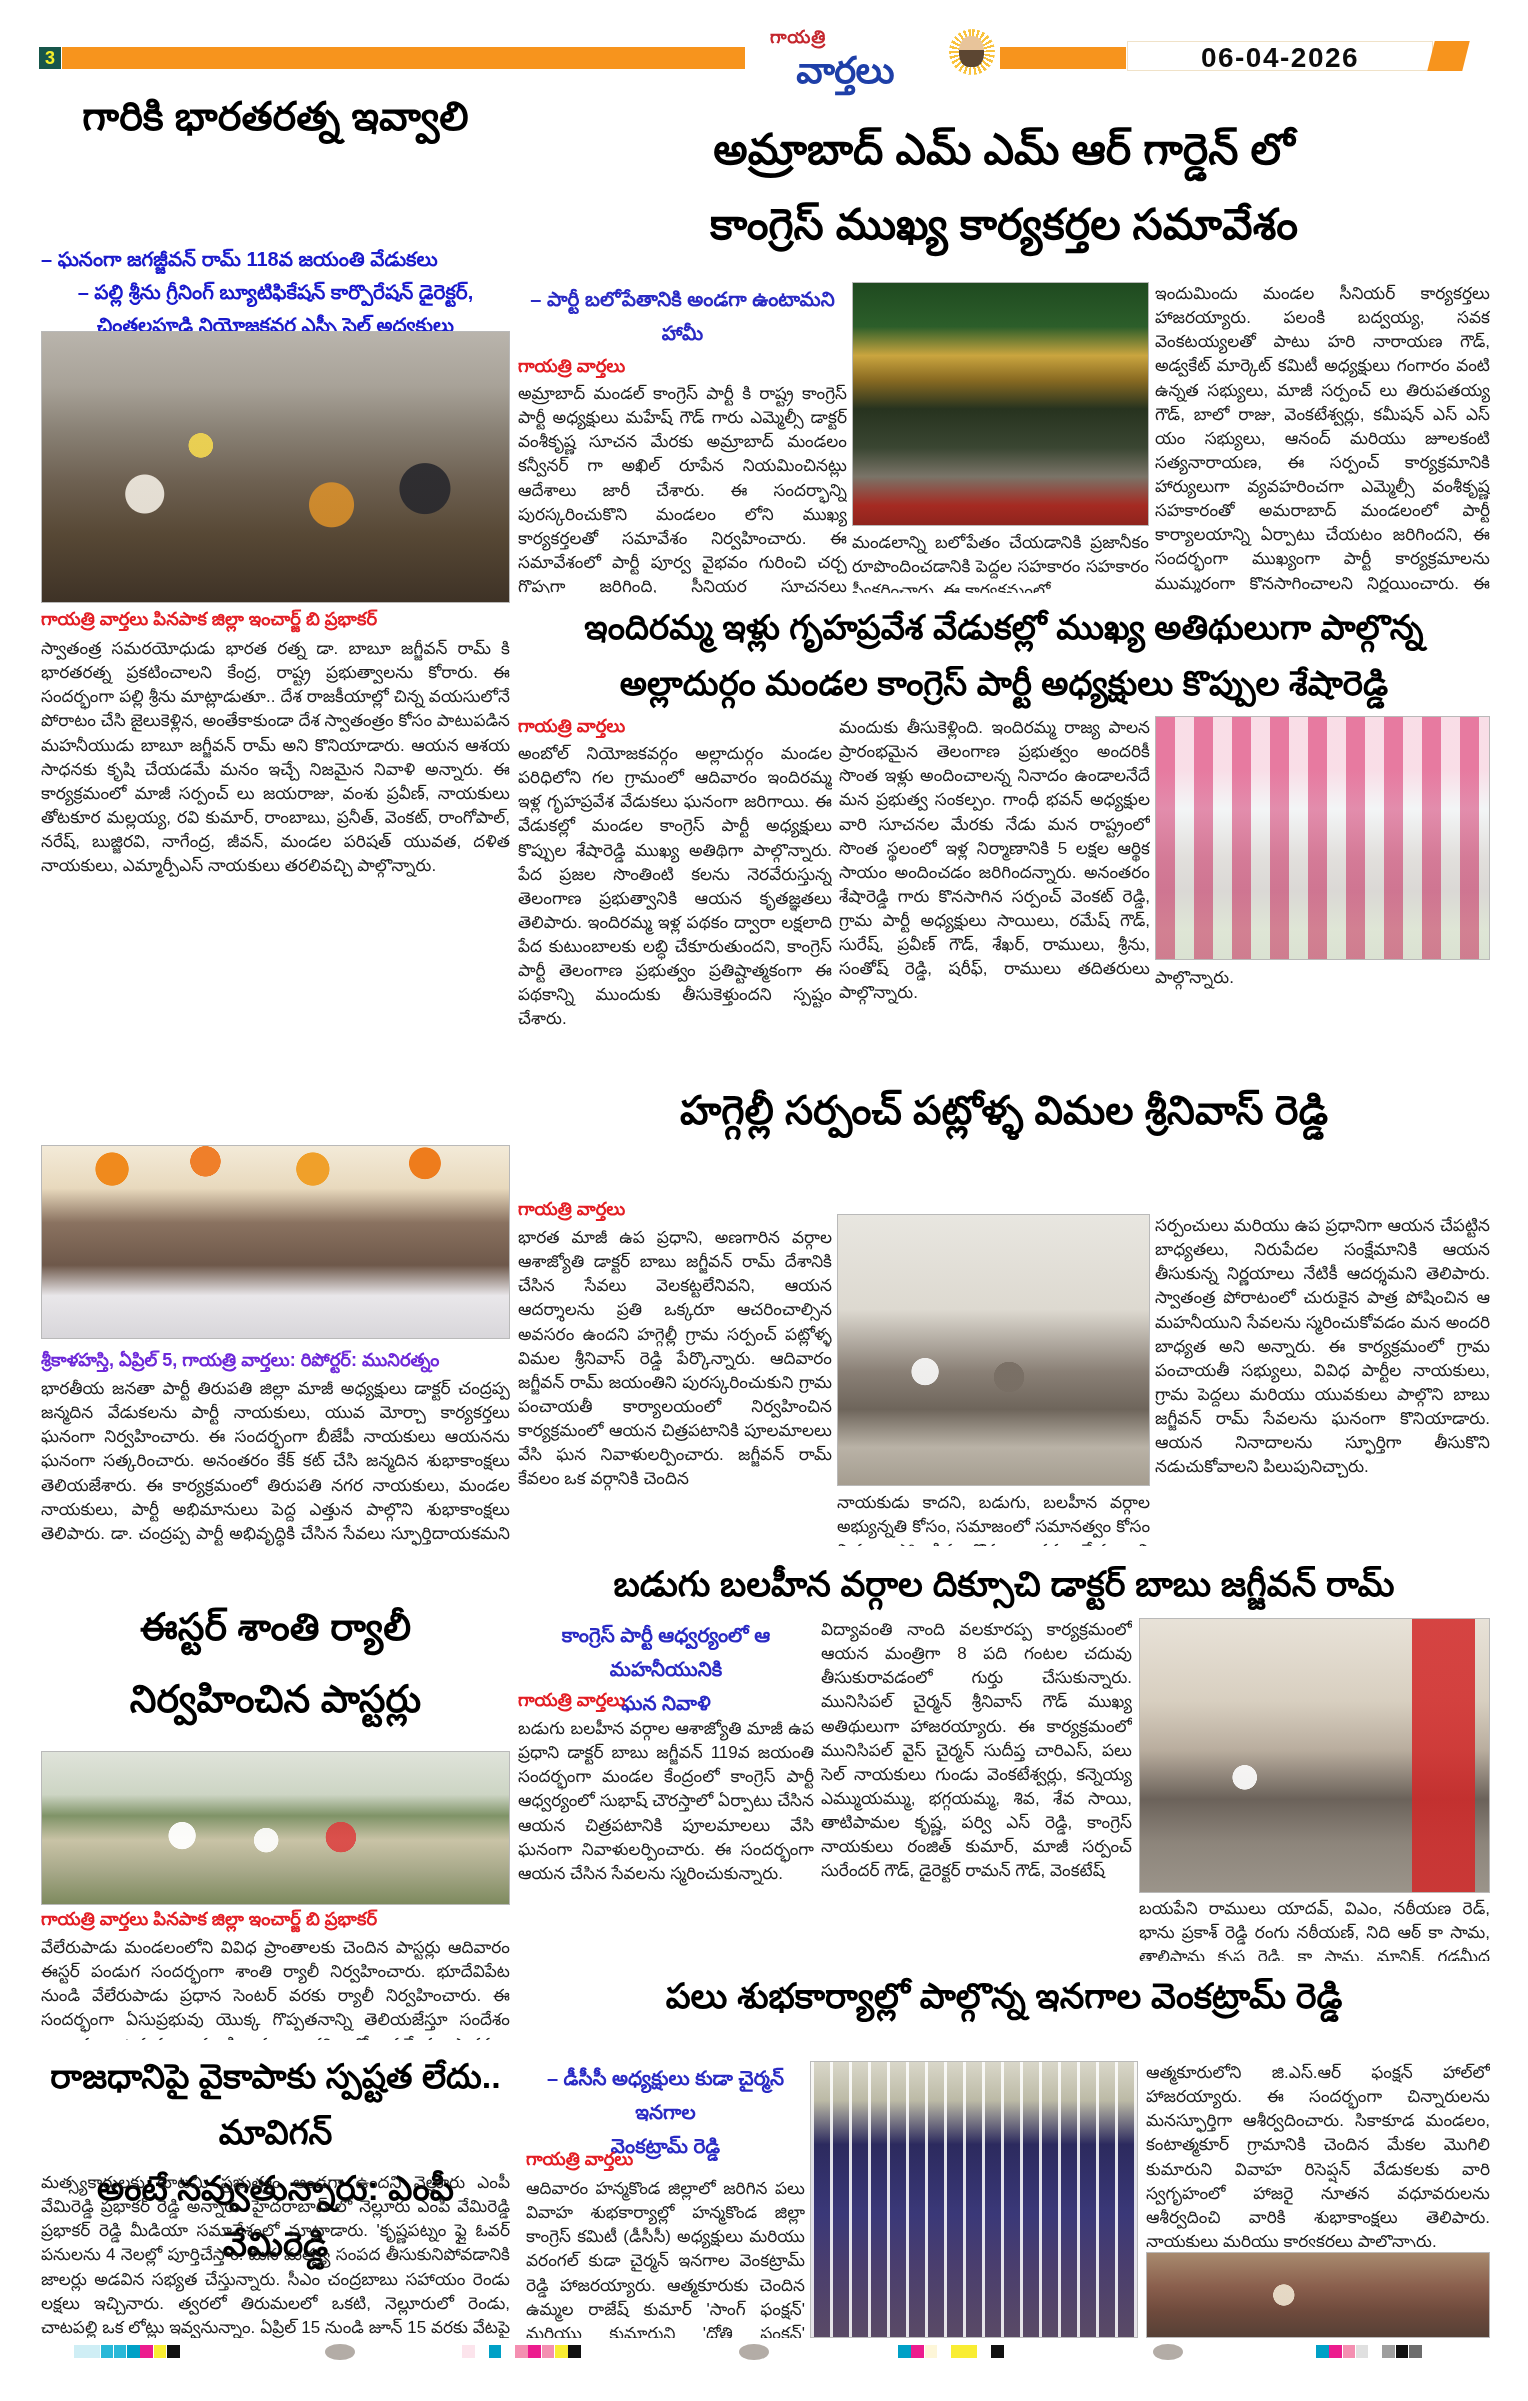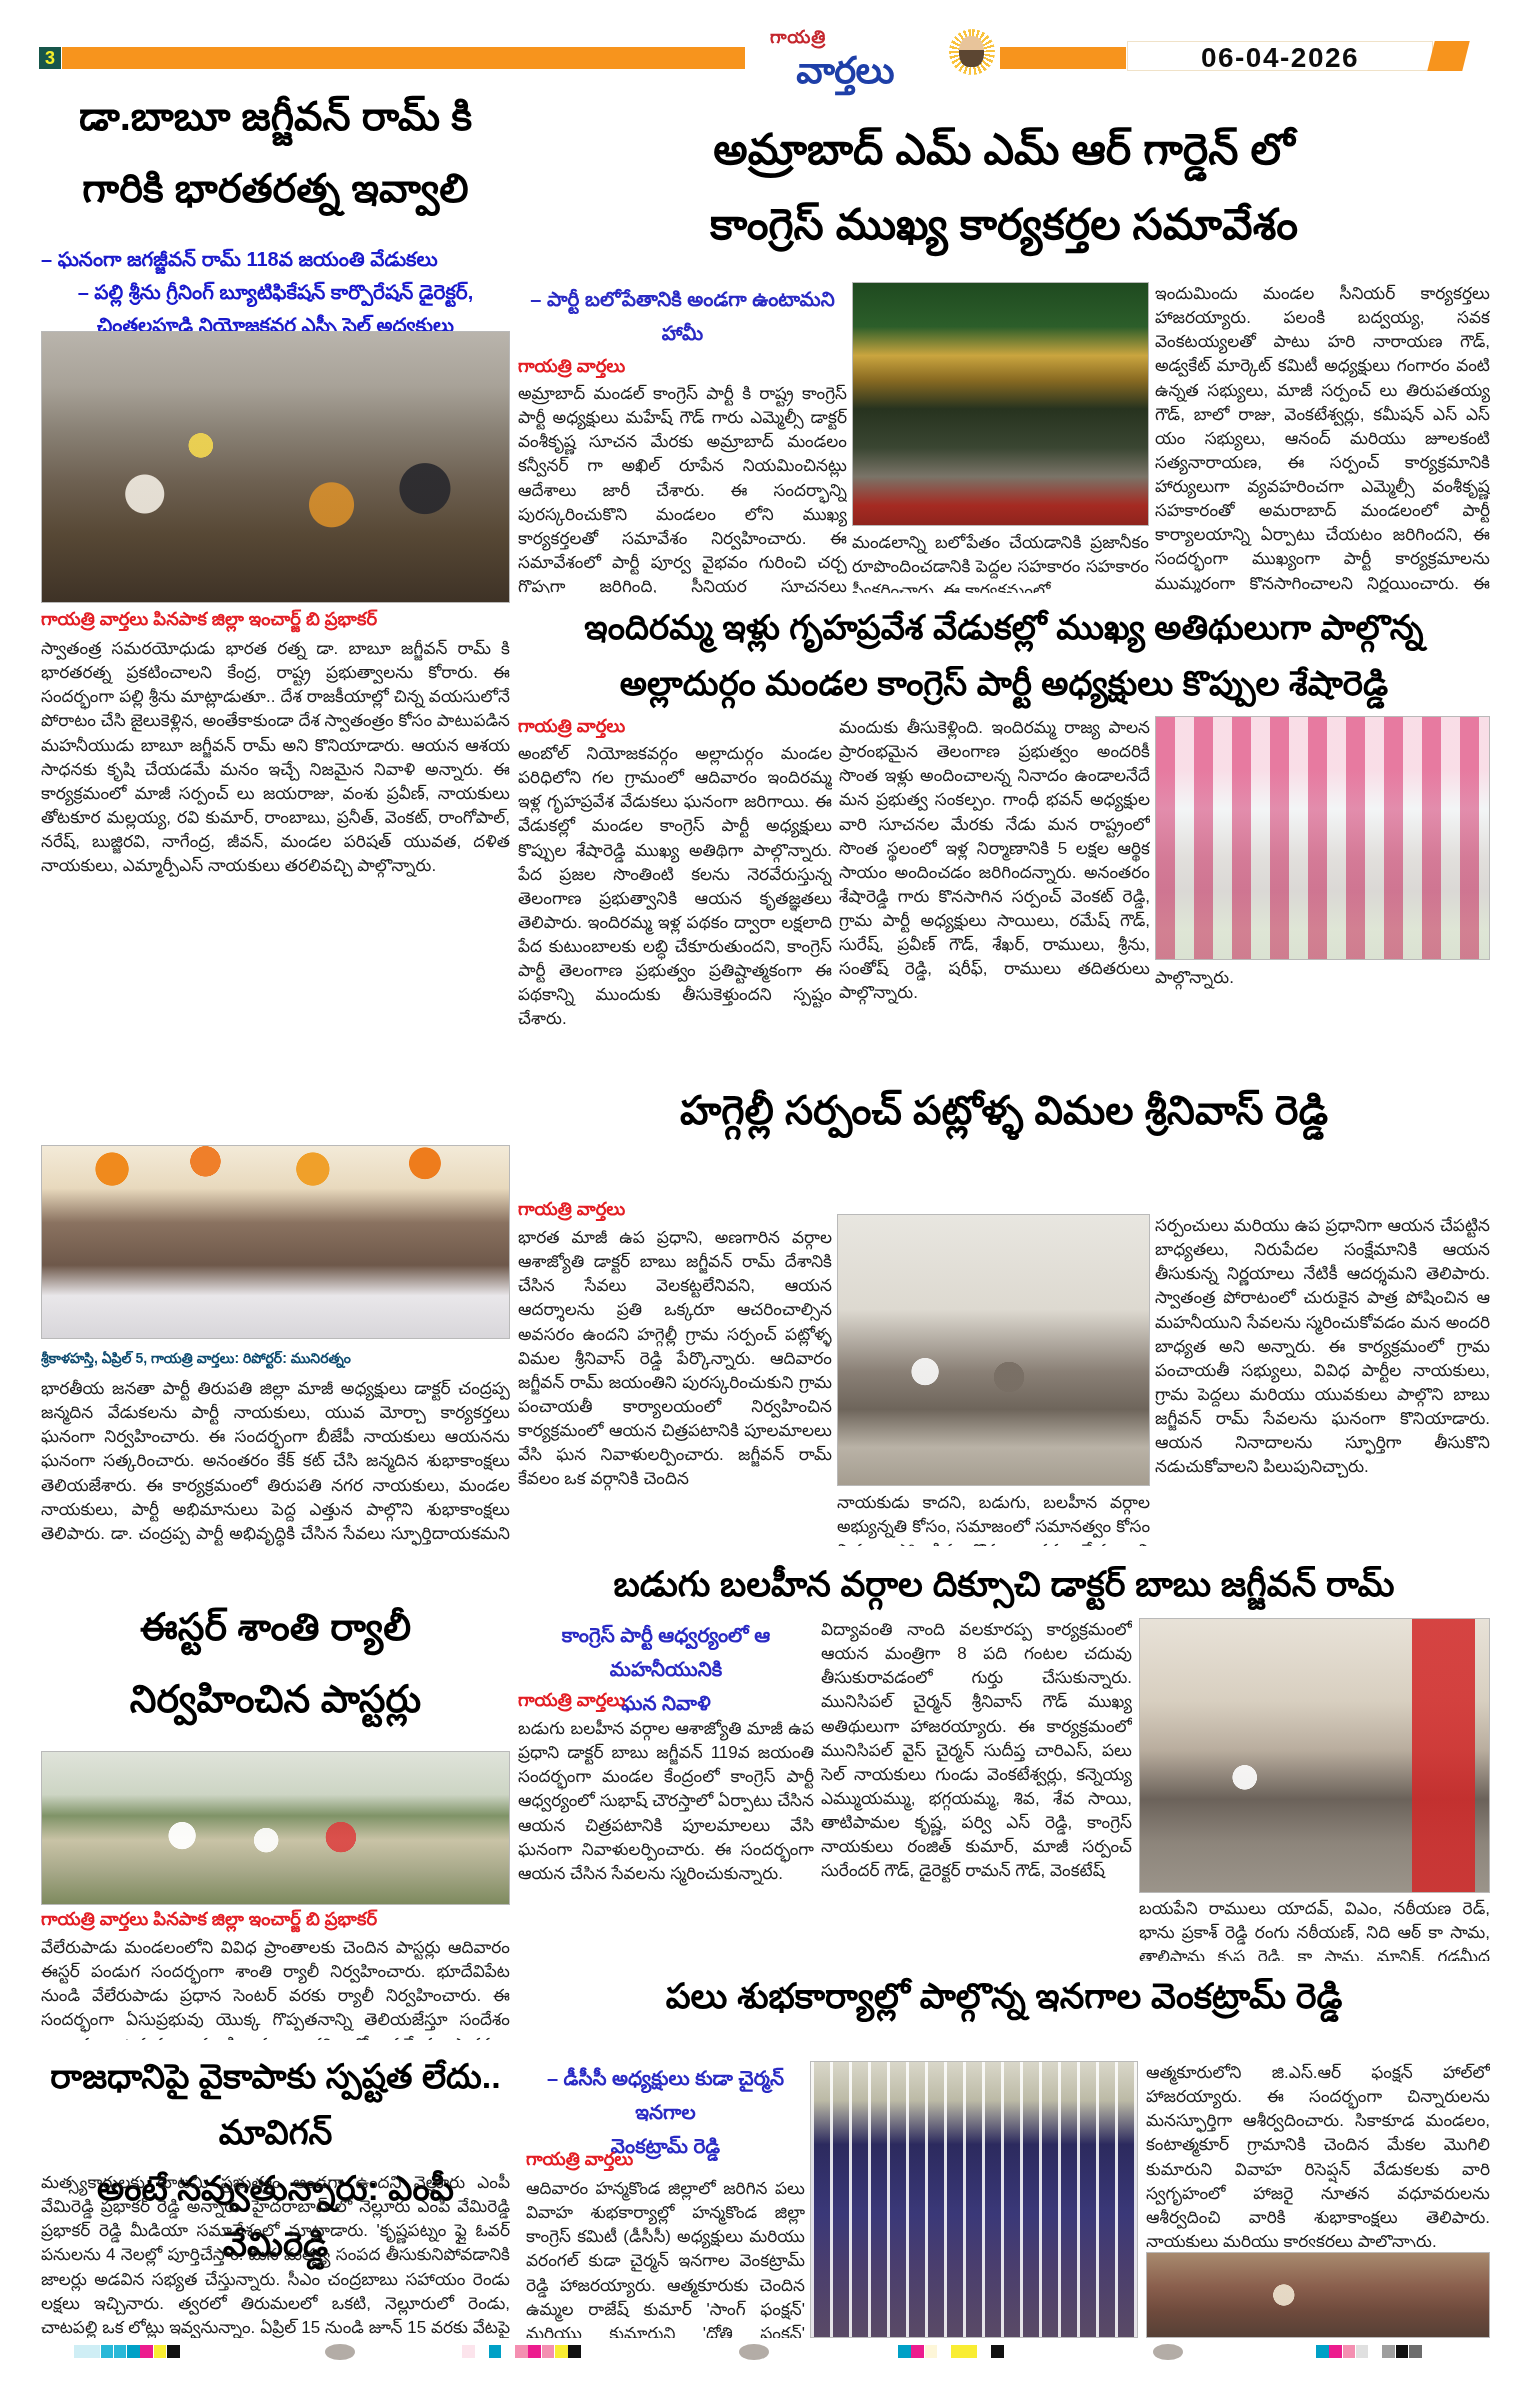--- a/index.html
+++ b/index.html
@@ -31,21 +31,21 @@
 
   
   .hl { font-weight:900; color:#000; text-align:center; letter-spacing:0; }
   .hl-58 { font-size:43px; line-height:1.75; }
   .hl-54 { font-size:40px; line-height:1.8; }
   .hl-52 { font-size:38px; line-height:1.9; }
   .hl-48 { font-size:35px; line-height:1.75; }
   .hl-46 { font-size:34px; line-height:1.65; }
   .subhead { color:#2A2AC4; font-weight:bold; text-align:center; font-size:20px; line-height:1.7; }
   .byline { color:#E31E24; font-weight:bold; font-size:18px; }
-  .dateline { color:#0c4a6e; font-weight:bold; font-size:14px; }
+  .dateline { color:#6d28d9; font-weight:bold; font-size:18px; }
   .caption { color:#E31E24; font-weight:bold; font-size:18px; }
   .bullets { color:#1A1ACC; font-weight:bold; font-size:20px; line-height:1.65; }
   .bullets .b2, .bullets .b3 { text-align:center; }
   .body-txt { font-size:17px; line-height:1.42; text-align:justify; color:#1c1c1c; overflow:hidden; }
 
   
   .photo { border:0.7px solid #b9b9b9; overflow:hidden; }
   .ph-crowd { background:
       radial-gradient(circle at 34% 42%, rgba(244,216,80,.9) 0 12px, rgba(244,216,80,0) 12.6px),
       radial-gradient(circle at 22% 60%, rgba(250,245,235,.85) 0 19px, rgba(250,245,235,0) 20px),
@@ -102,21 +102,20 @@
     <span class="masthead-title">వార్తలు</span>
     <span class="masthead-emblem"></span>
   </div>
   <div class="abs orange-bar bar-right"></div>
   <div class="abs date-box">
     <span class="date-text">06-04-2026</span>
   </div>
   <div class="abs date-wedge"></div>
 
   <div class="abs hl hl-54" style="left:41px; top:80px; width:469px;">
-    <div>డా.బాబూ జగ్జీవన్ రామ్ కి</div>
     <div>గారికి భారతరత్న ఇవ్వాలి</div>
   </div>
   <div class="abs bullets" style="left:41px; top:243px; width:469px;">
     <div class="b1">– ఘనంగా జగజ్జీవన్ రామ్ 118వ జయంతి వేడుకలు</div>
     <div class="b2">– పల్లి శ్రీను  గ్రీనింగ్ బ్యూటిఫికేషన్ కార్పొరేషన్ డైరెక్టర్,</div>
     <div class="b3">చింతలపూడి నియోజకవర్గ ఎస్సీ సెల్ అధ్యక్షులు</div>
   </div>
   <div class="abs photo ph-crowd" style="left:41px; top:331px; width:469px; height:272px;"></div>
   <div class="abs caption" style="left:41px; top:609px; width:469px;">గాయత్రి వార్తలు పినపాక జిల్లా ఇంచార్జ్ బి ప్రభాకర్</div>
   <div class="abs body-txt" style="left:41px; top:637px; width:469px; height:275px;">స్వాతంత్ర సమరయోధుడు భారత రత్న డా. బాబూ జగ్జీవన్ రామ్ కి భారతరత్న ప్రకటించాలని కేంద్ర, రాష్ట్ర ప్రభుత్వాలను కోరారు. ఈ సందర్భంగా పల్లి శ్రీను మాట్లాడుతూ.. దేశ రాజకీయాల్లో చిన్న వయసులోనే పోరాటం చేసి జైలుకెళ్లిన, అంతేకాకుండా దేశ స్వాతంత్రం కోసం పాటుపడిన మహనీయుడు బాబూ జగ్జీవన్ రామ్ అని కొనియాడారు. ఆయన ఆశయ సాధనకు కృషి చేయడమే మనం ఇచ్చే నిజమైన నివాళి అన్నారు. ఈ కార్యక్రమంలో మాజీ సర్పంచ్ లు జయరాజు, వంశు ప్రవీణ్, నాయకులు తోటకూర మల్లయ్య, రవి కుమార్, రాంబాబు, ప్రనీత్, వెంకట్, రాంగోపాల్, నరేష్, బుజ్జిరవి, నాగేంద్ర, జీవన్, మండల పరిషత్ యువత, దళిత నాయకులు, ఎమ్మార్పీఎస్ నాయకులు తరలివచ్చి పాల్గొన్నారు.</div>

